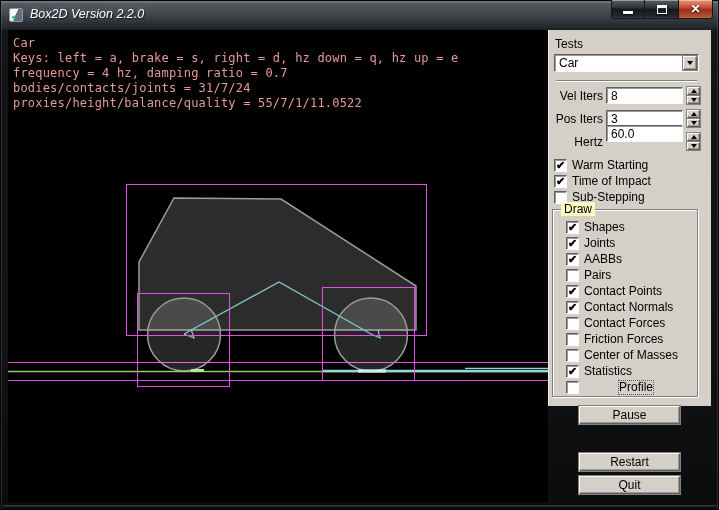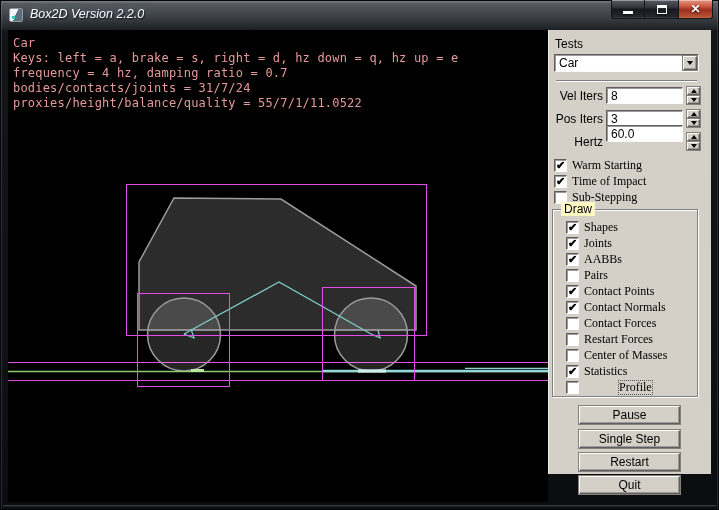--- a/index.html
+++ b/index.html
@@ -30,21 +30,21 @@
   .g-close{color:#fff;font-size:12px;font-weight:bold;text-shadow:0 1px 2px rgba(0,0,0,.8);line-height:17px;}
 
   
   .content{position:absolute;left:8px;top:30px;width:703px;height:472px;}
   .canvas{position:absolute;left:0;top:0;width:540px;height:472px;background:#000;overflow:hidden;}
   .scene{position:absolute;left:0;top:0;}
   .info{position:absolute;left:5px;color:#e69999;font-family:"DejaVu Sans Mono",monospace;
     font-size:12px;line-height:15px;white-space:pre;letter-spacing:0.2px;}
 
   
-  .panel{position:absolute;left:540px;top:0;width:163px;height:444px;background:#d4d0c8;
+  .panel{position:absolute;left:540px;top:0;width:163px;height:376px;background:#d4d0c8;
     font-size:12px;color:#000;box-shadow:inset 1px 0 0 #efece5;}
   .plabel{position:absolute;white-space:nowrap;}
   .sunken{background:#fff;border:1px solid;border-color:#5f5f5f #fbfbfb #fbfbfb #5f5f5f;
     box-shadow:inset 1px 1px 0 #9a9a9a;}
   .raised{background:#d4d0c8;border:1px solid;border-color:#fbfbfb #5f5f5f #5f5f5f #fbfbfb;
     box-shadow:inset -1px -1px 0 #9a9a9a,0 0 0 1px #84817b;}
   .listbox{position:absolute;left:6px;top:24px;width:145px;height:18px;}
   .listbox .value{position:absolute;left:4px;top:1px;line-height:15px;}
   .listbox .drop-btn{position:absolute;right:1px;top:1px;width:14px;height:14px;
     display:flex;align-items:center;justify-content:center;}
@@ -56,21 +56,21 @@
   .field{position:absolute;left:58px;width:77px;height:17px;background:#fff;border:1px solid;
     border-color:#5f5f5f #fbfbfb #fbfbfb #5f5f5f;box-shadow:inset 1px 1px 0 #9a9a9a;
     font:12px "Liberation Sans",sans-serif;padding:0 0 0 4px;outline:none;}
   .spinner{position:absolute;left:139px;width:13px;height:17px;}
   .spin-btn{position:absolute;left:0;width:13px;height:8px;display:flex;align-items:center;justify-content:center;}
   .spin-btn.up{top:0;} .spin-btn.dn{top:9px;}
   .check-row{position:absolute;height:13px;}
   .check-box{position:absolute;left:0;top:0;width:13px;height:13px;background:#fff;border:1px solid;
     border-color:#5f5f5f #fbfbfb #fbfbfb #5f5f5f;box-shadow:inset 1px 1px 0 #9a9a9a;
     font-size:11px;font-weight:bold;line-height:11px;text-align:center;color:#000;}
-  .check-label{position:absolute;left:18px;top:0;line-height:13px;white-space:nowrap;font-family:Liberation Serif, serif;}
+  .check-label{position:absolute;left:18px;top:0;line-height:13px;white-space:nowrap;}
   .check-label.focused{outline:1px dotted #555;outline-offset:0px;margin-left:35px;}
   .groupbox{position:absolute;left:4px;top:179px;width:146px;height:188px;
     border:1px solid #808080;box-shadow:inset 1px 1px 0 #fff,1px 1px 0 #fff;}
   .group-title{position:absolute;left:13px;top:172px;background:#fef9c3;padding:0 3px;}
   .btn{position:absolute;left:31px;width:101px;height:18px;text-align:center;line-height:16px;
     background:#d4d0c8;border:1px solid;border-color:#fbfbfb #5f5f5f #5f5f5f #fbfbfb;
     box-shadow:inset -1px -1px 0 #9a9a9a,0 0 0 1px #84817b;cursor:default;
     font:12px "Liberation Sans",sans-serif;padding:0;}
 </style>
 </head>
@@ -214,34 +214,33 @@
       <div class="check-row" style="left:18px;top:271px">
         <span class="check-box">✔</span>
         <span class="check-label">Contact Normals</span>
       </div>
       <div class="check-row" style="left:18px;top:287px">
         <span class="check-box"></span>
         <span class="check-label">Contact Forces</span>
       </div>
       <div class="check-row" style="left:18px;top:303px">
         <span class="check-box"></span>
-        <span class="check-label">Restart Forces</span>
+        <span class="check-label">Friction Forces</span>
       </div>
       <div class="check-row" style="left:18px;top:319px">
         <span class="check-box"></span>
         <span class="check-label">Center of Masses</span>
       </div>
       <div class="check-row" style="left:18px;top:335px">
         <span class="check-box">✔</span>
         <span class="check-label">Statistics</span>
       </div>
       <div class="check-row" style="left:18px;top:351px">
         <span class="check-box"></span>
         <span class="check-label focused">Profile</span>
       </div>
 
       <button class="btn" style="top:376px">Pause</button>
-      <button class="btn" style="top:400px">Single Step</button>
       <button class="btn" style="top:423px">Restart</button>
       <button class="btn" style="top:446px">Quit</button>
     </div>
   </div>
 </div>
 
 </body></html>

